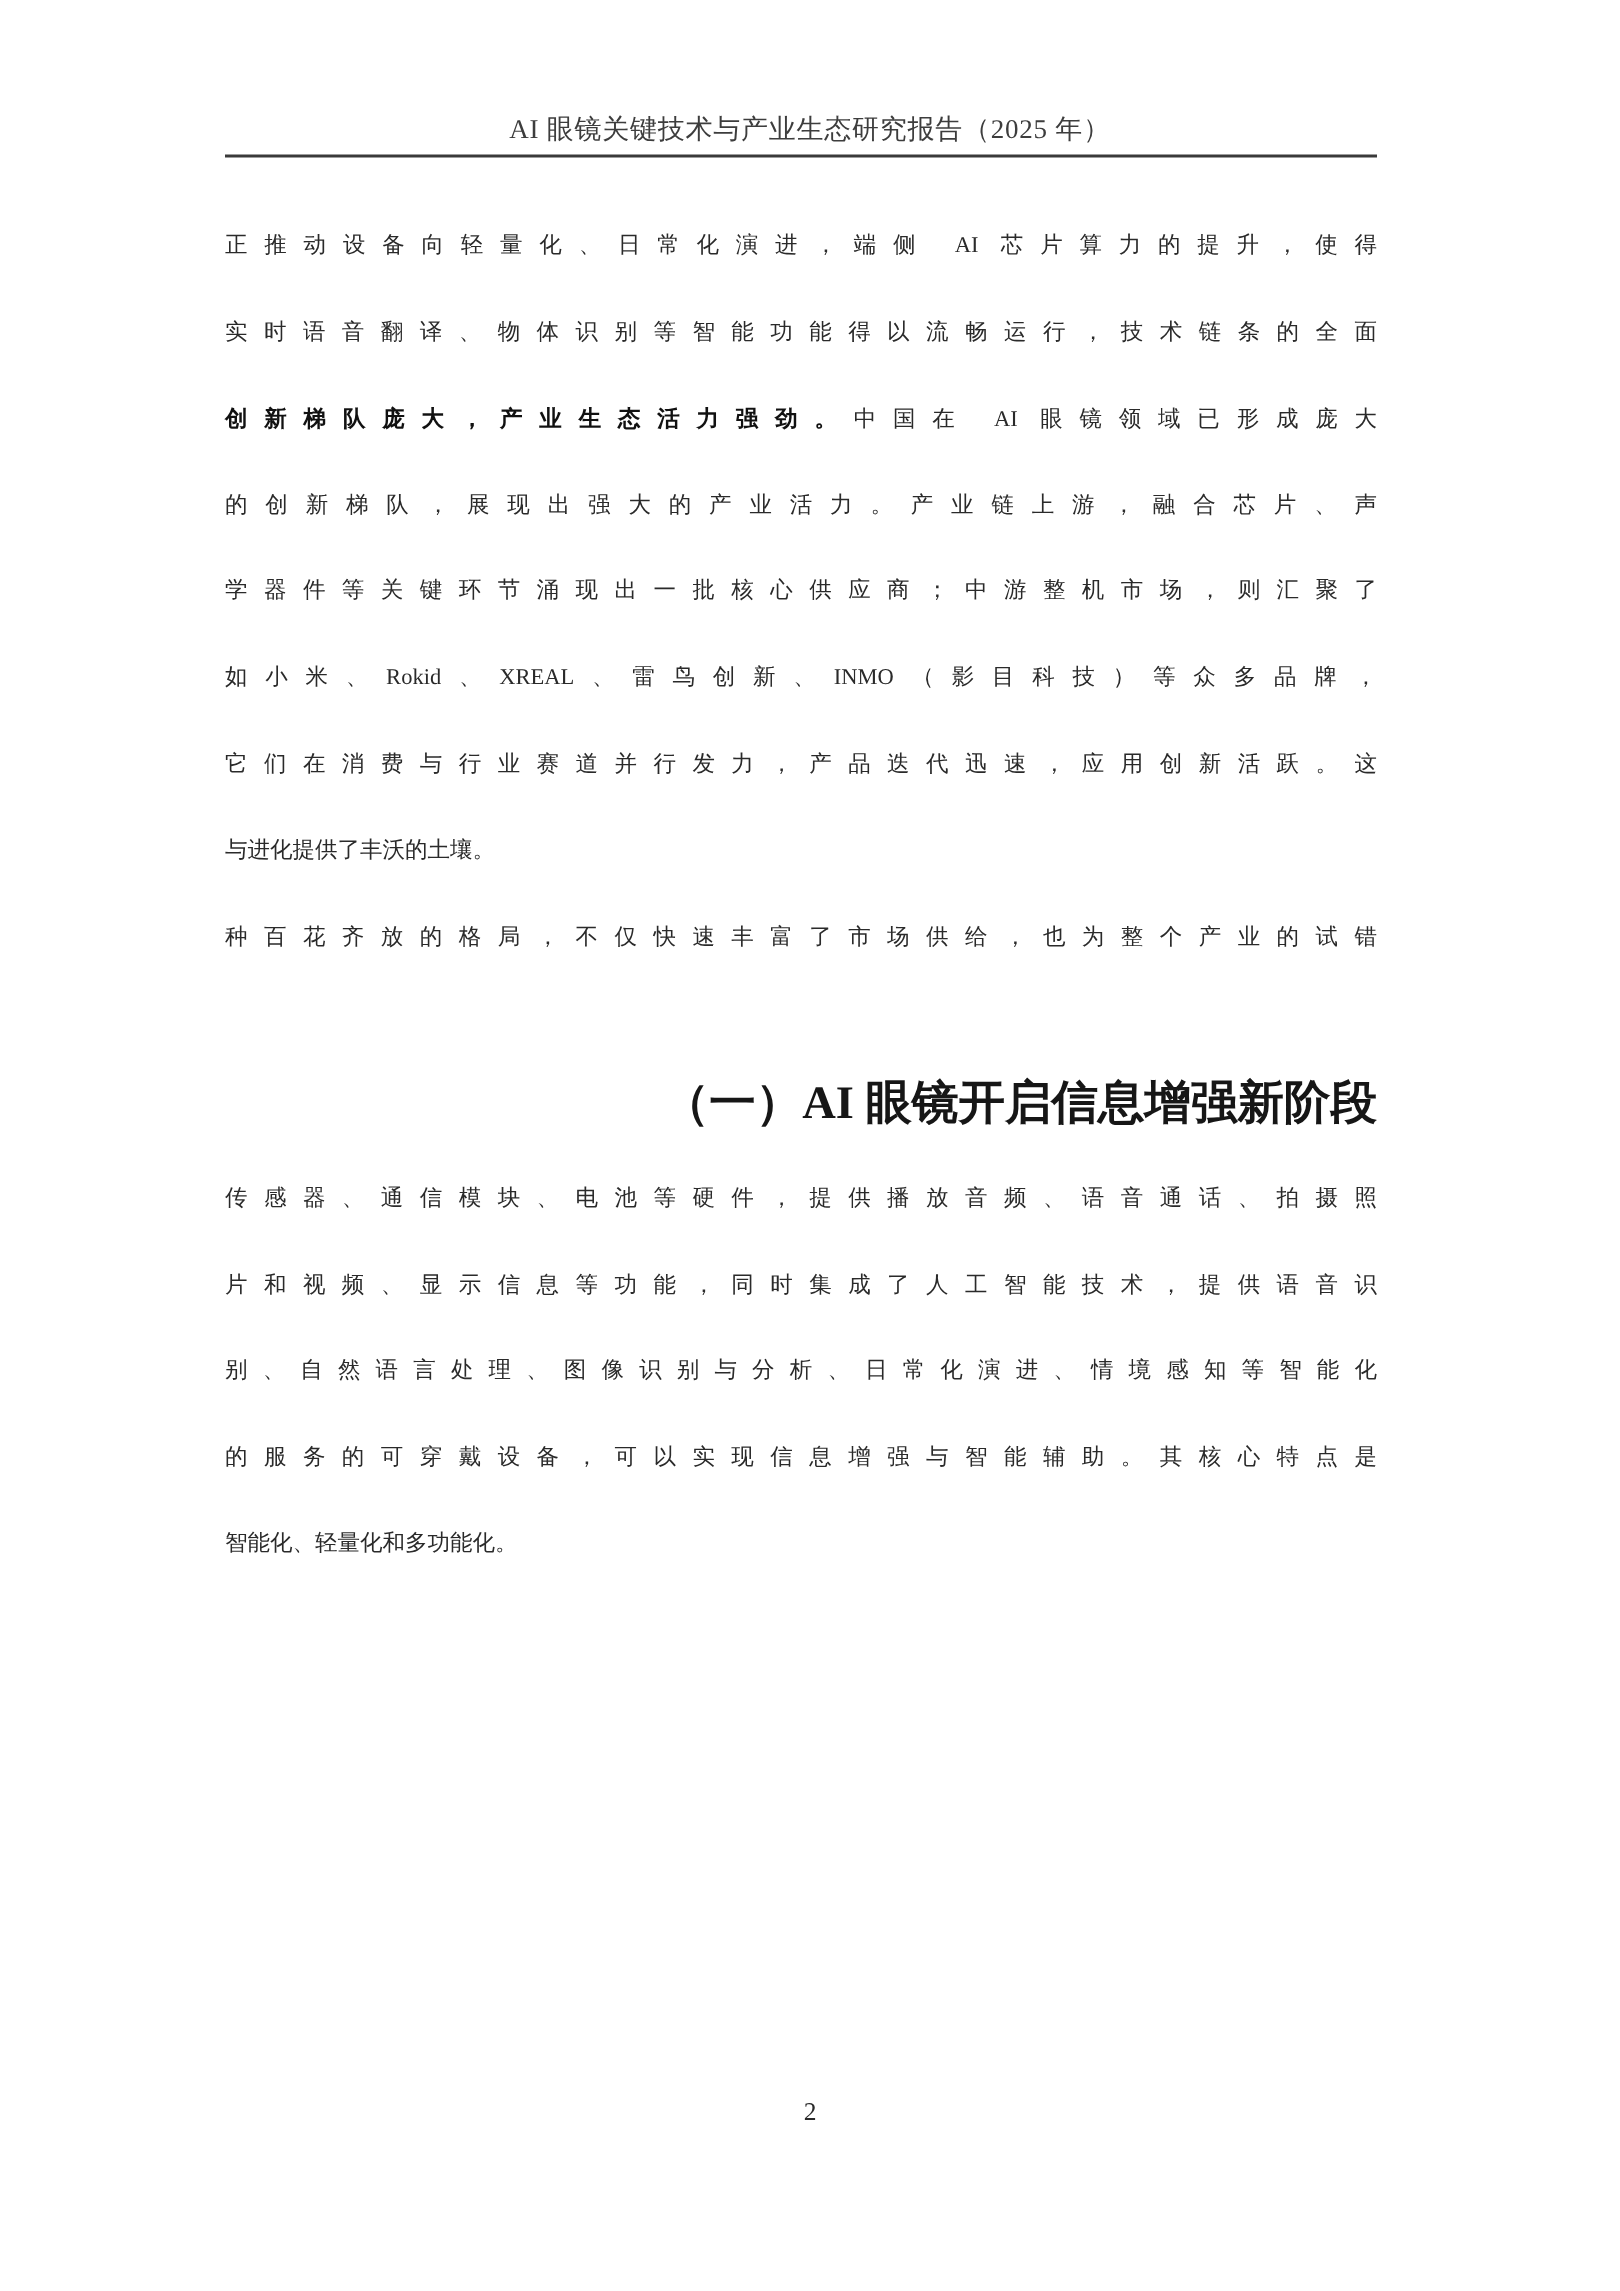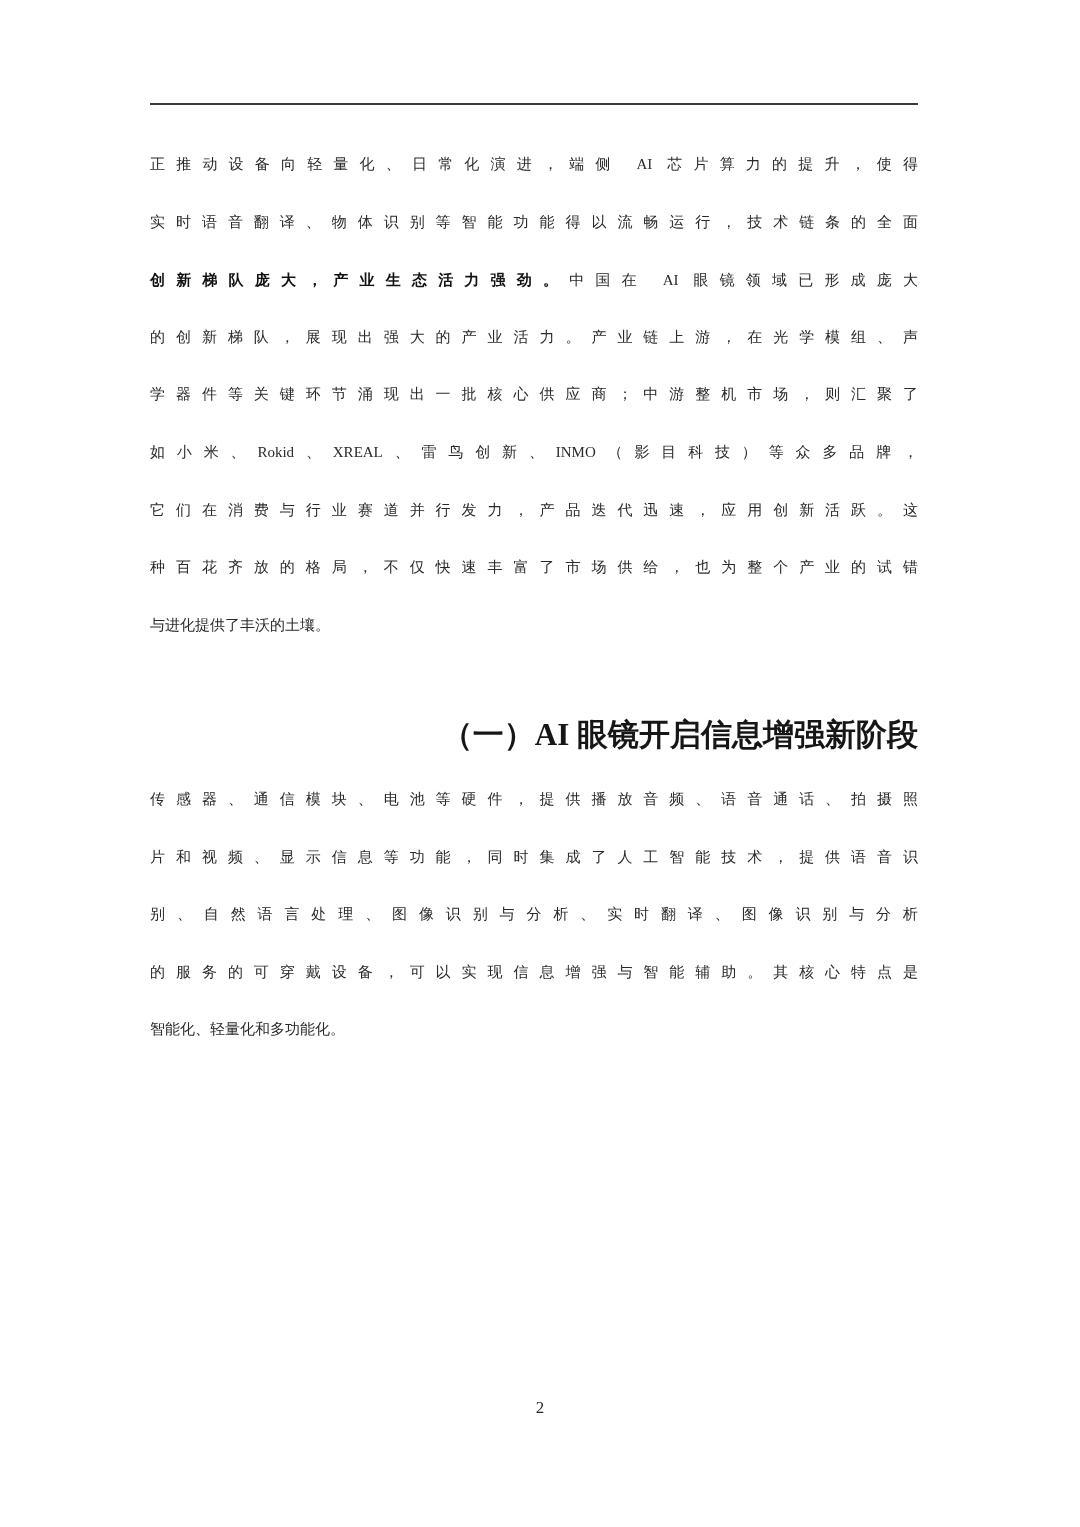--- a/index.html
+++ b/index.html
@@ -85,39 +85,40 @@
     text-align: center;
     font-size: 17px;
     color: #2a2a2a;
   }
 </style>
 </head>
 <body>
 
 <div class="page">
 
+  <div class="header-title">AI 眼镜关键技术与产业生态研究报告（2025 年）</div>
   <div class="header-rule"></div>
 
   <div class="para p1">
     <div class="ln j">正推动设备向轻量化、日常化演进，端侧 AI 芯片算力的提升，使得</div>
     <div class="ln j">实时语音翻译、物体识别等智能功能得以流畅运行，技术链条的全面</div>
     <div class="ln j"><span class="b">创新梯队庞大，产业生态活力强劲。</span><span>中国在 AI 眼镜领域已形成庞大</span></div>
-    <div class="ln j">的创新梯队，展现出强大的产业活力。产业链上游，在光学模组、声</div>
+    <div class="ln j">的创新梯队，展现出强大的产业活力。产业链上游，融合芯片、声</div>
     <div class="ln j">学器件等关键环节涌现出一批核心供应商；中游整机市场，则汇聚了</div>
     <div class="ln j">如小米、Rokid、XREAL、雷鸟创新、INMO（影目科技）等众多品牌，</div>
     <div class="ln j">它们在消费与行业赛道并行发力，产品迭代迅速，应用创新活跃。这</div>
+    <div class="ln last">与进化提供了丰沃的土壤。</div>
     <div class="ln j">种百花齐放的格局，不仅快速丰富了市场供给，也为整个产业的试错</div>
-    <div class="ln last">与进化提供了丰沃的土壤。</div>
   </div>
 
   <h2 class="heading">（一）AI 眼镜开启信息增强新阶段</h2>
 
   <div class="para p2">
     <div class="ln j">传感器、通信模块、电池等硬件，提供播放音频、语音通话、拍摄照</div>
     <div class="ln j">片和视频、显示信息等功能，同时集成了人工智能技术，提供语音识</div>
-    <div class="ln j">别、自然语言处理、图像识别与分析、实时翻译、图像识别与分析</div>
+    <div class="ln j">别、自然语言处理、图像识别与分析、日常化演进、情境感知等智能化</div>
     <div class="ln j">的服务的可穿戴设备，可以实现信息增强与智能辅助。其核心特点是</div>
     <div class="ln last">智能化、轻量化和多功能化。</div>
   </div>
 
   <div class="page-number">2</div>
 
 </div>
 
 </body></html>

